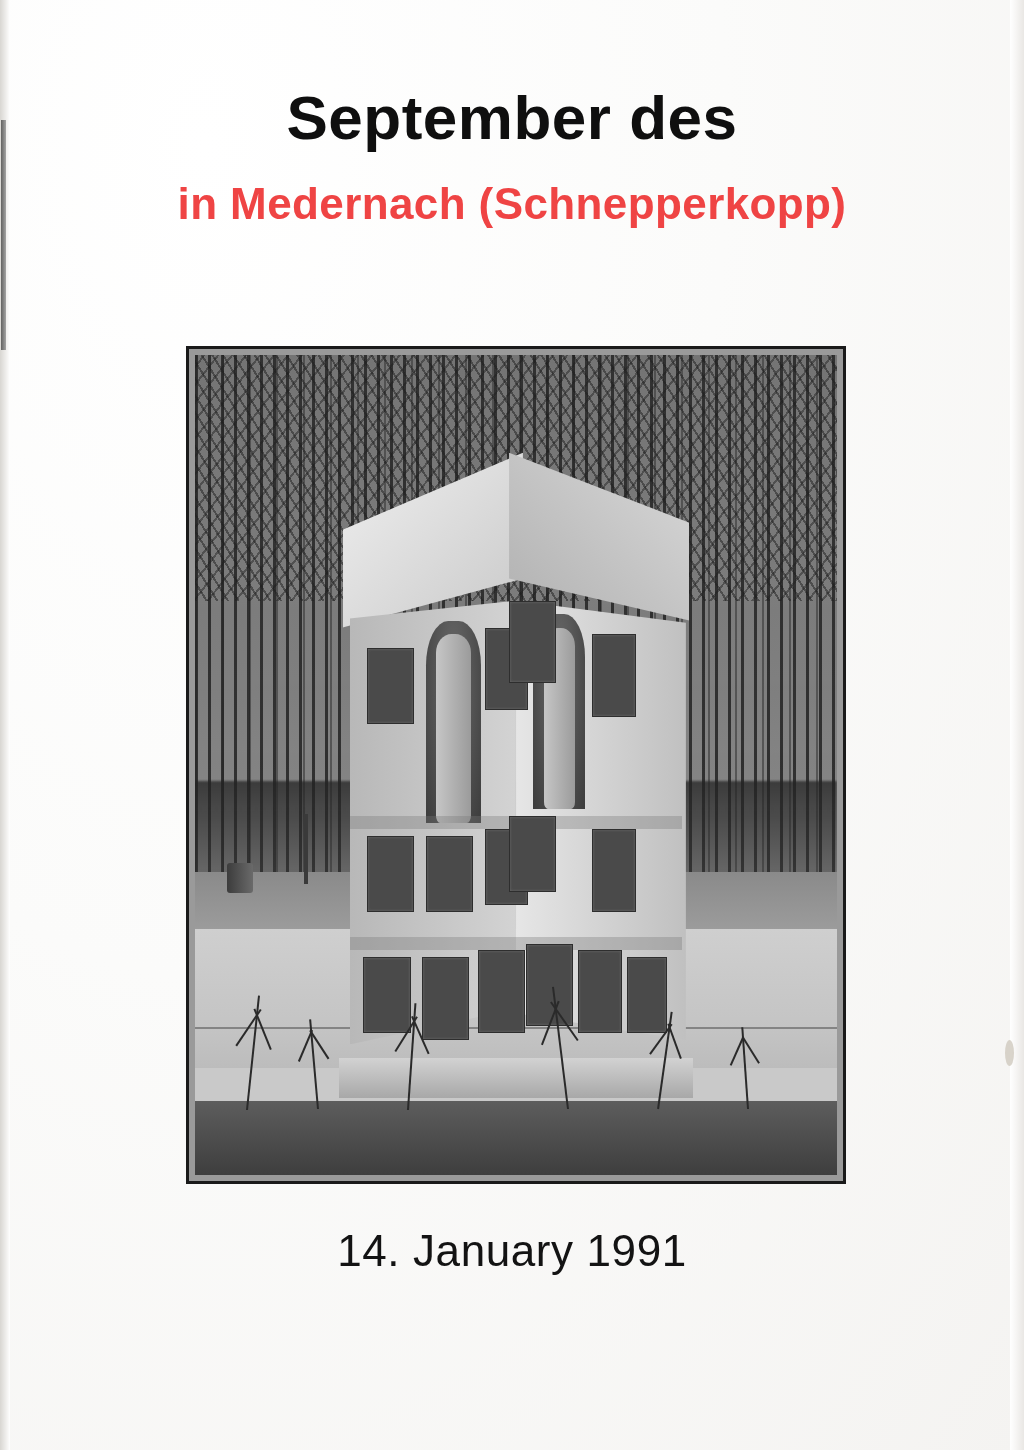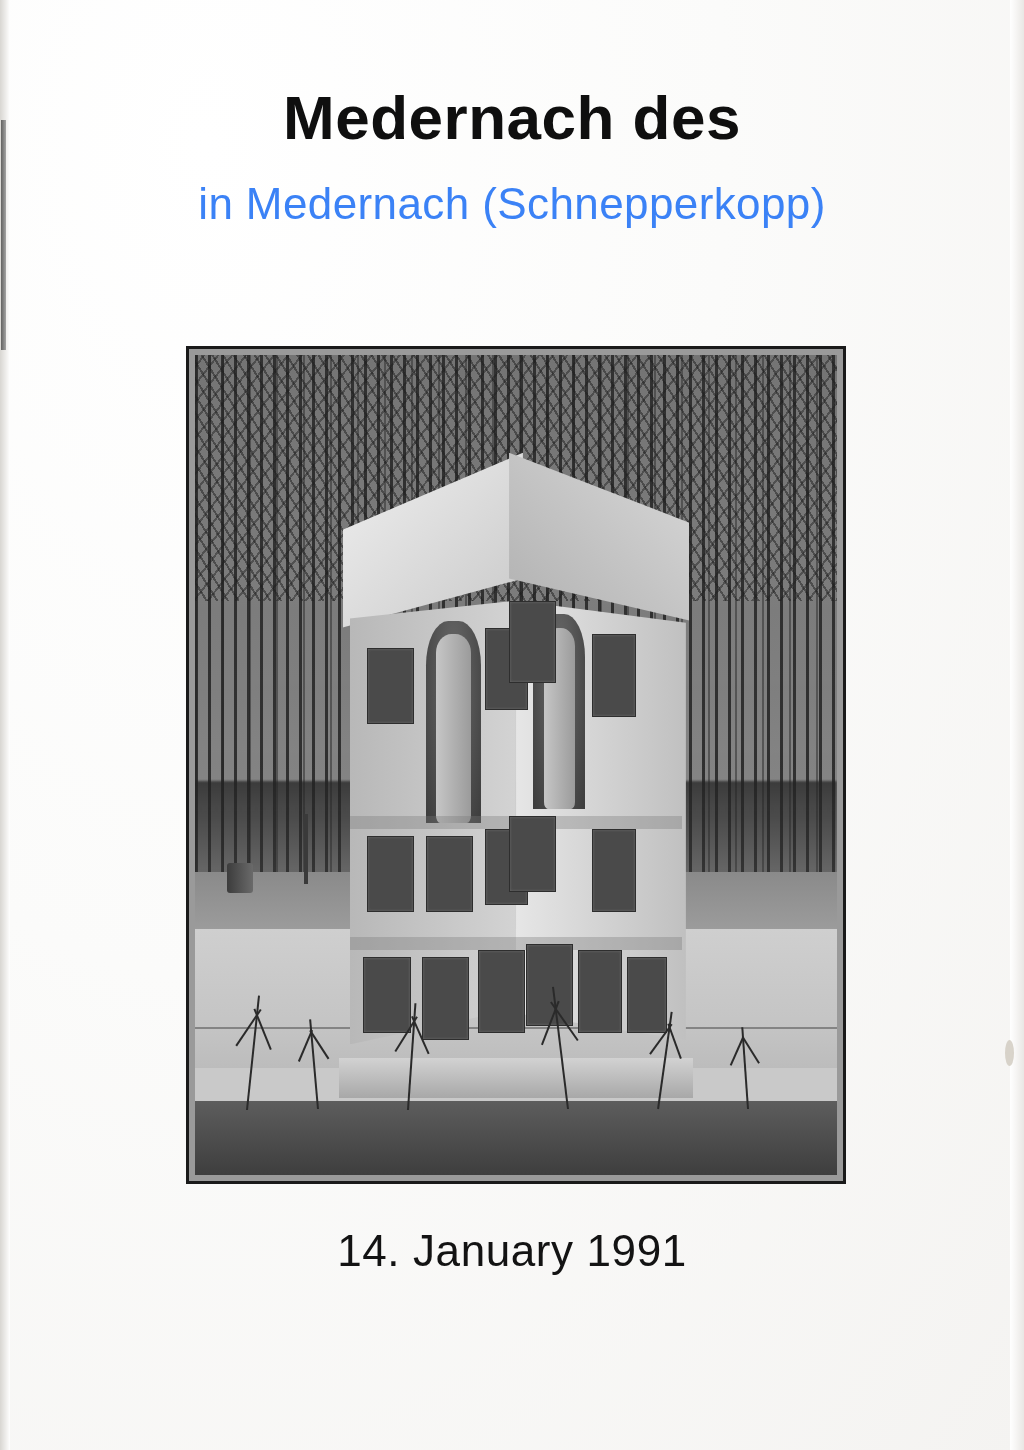--- a/index.html
+++ b/index.html
@@ -71,23 +71,23 @@
   .title-line {
     font-size: 62px;
     font-weight: bold;
     letter-spacing: 0.5px;
     line-height: 1.28;
     color: #0f0f0f;
   }
   .subtitle-line {
     margin-top: 22px;
     font-size: 44px;
-    font-weight: normal;
+    font-weight: bold;
     letter-spacing: 0.4px;
-    color: #3b82f6;
+    color: #ef4444;
   }
 
   
   .photo-frame {
     position: absolute;
     left: 186px;
     top: 346px;
     width: 660px;
     height: 838px;
     border: 3px solid #1a1a1a;
@@ -296,21 +296,21 @@
 </head>
 <body>
 
 <div class="page"></div>
 <div class="scan-edge-left"></div>
 <div class="scan-mark-left"></div>
 <div class="scan-edge-right"></div>
 <div class="scan-blot-right"></div>
 
 <div class="title-block">
-  <div class="title-line">Medernach  des</div>
+  <div class="title-line">September  des</div>
   <div class="subtitle-line">in  Medernach  (Schnepperkopp)</div>
 </div>
 
 <div class="photo-frame">
   <div class="photo">
     <div class="bg-sky"></div>
     <div class="forest"></div>
     <div class="canopy"></div>
     <div class="treeline-dark"></div>
     <div class="ground-far"></div>

